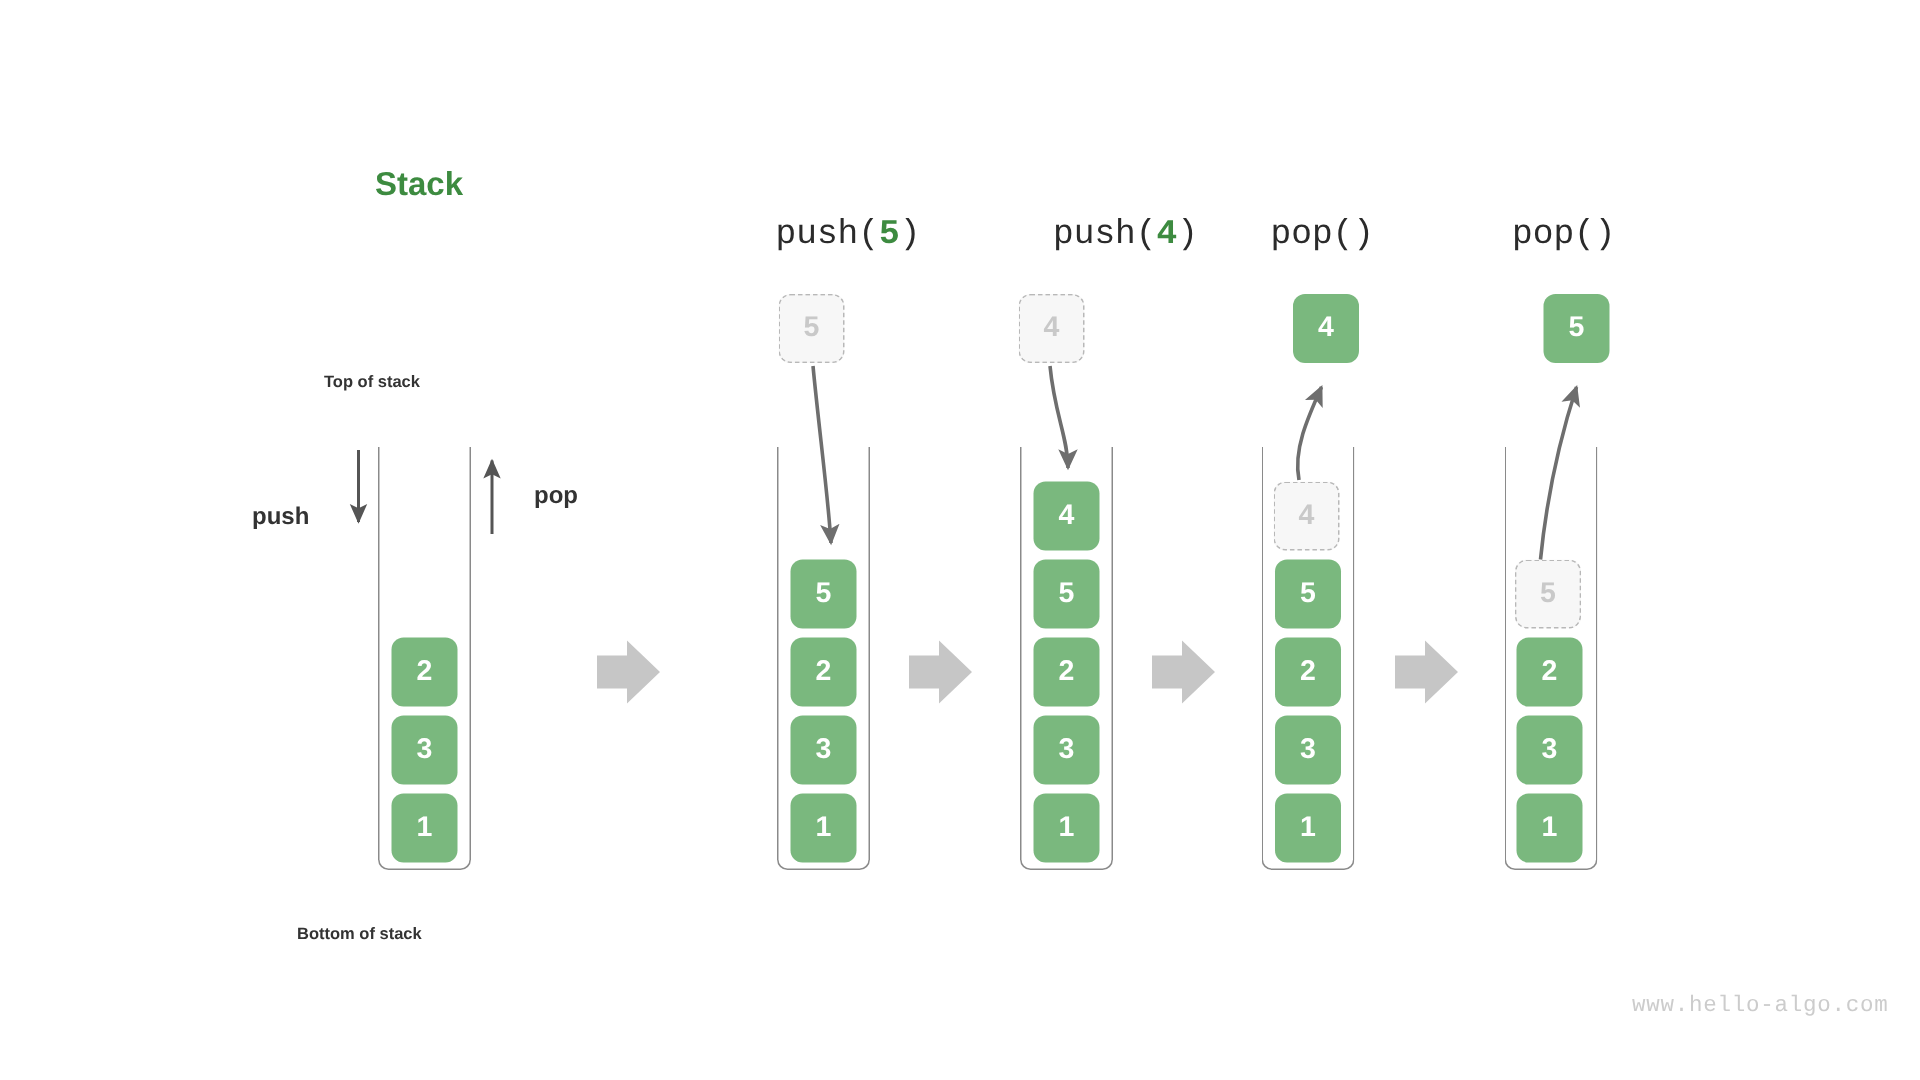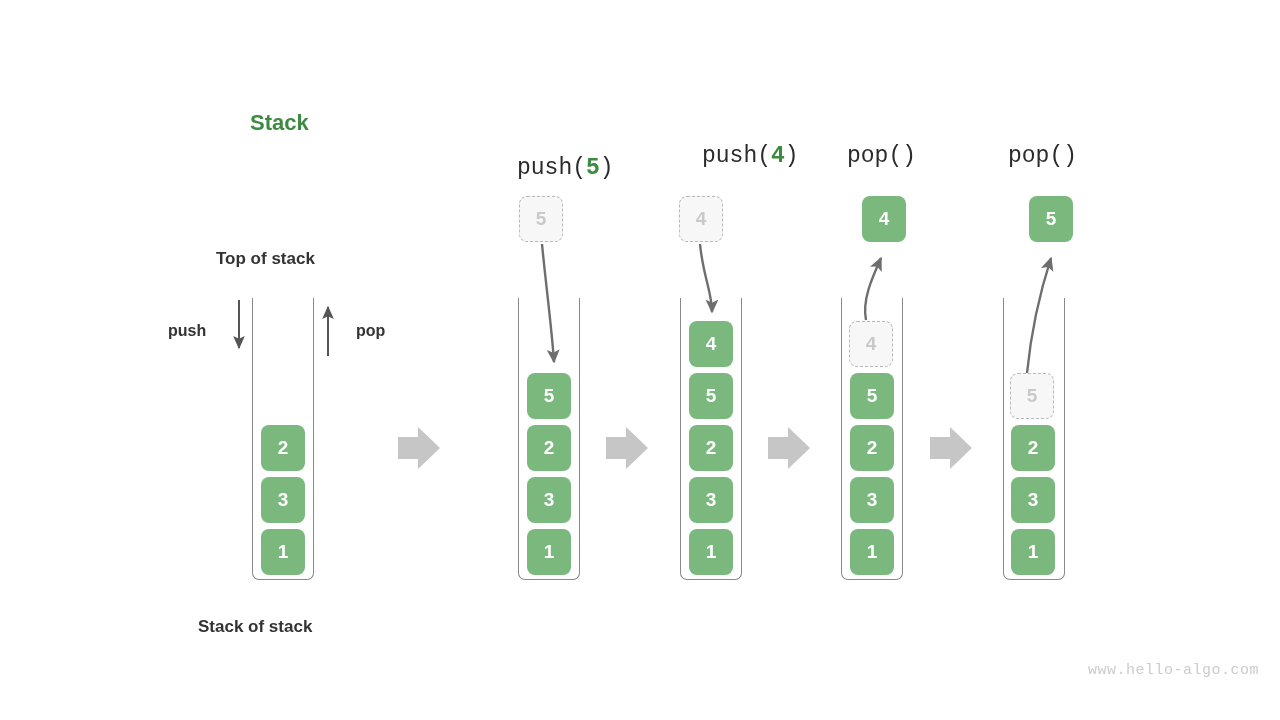--- a/index.html
+++ b/index.html
@@ -21,21 +21,21 @@
     position: absolute;
     font-family: "Liberation Sans", sans-serif;
     font-size: 22px;
     font-weight: bold;
     color: #3d8b40;
     white-space: nowrap;
   }
   .edge-label {
     position: absolute;
     font-family: "Liberation Sans", sans-serif;
-    font-size: 17px;
+    font-size: 11px;
     font-weight: bold;
     color: #333333;
     white-space: nowrap;
   }
   .op-label {
     position: absolute;
     font-family: "Liberation Sans", sans-serif;
     font-size: 16px;
     font-weight: bold;
     color: #333333;
@@ -112,32 +112,32 @@
 </style>
 </head>
 <body>
 
 <div id="canvas">
 
   <div class="stack-title" style="left:250px; top:110px;">Stack</div>
 
   <div class="edge-label" style="left:216px; top:249px;">Top of stack</div>
 
-  <div class="op-label" style="left:168px; top:322px;">push</div>
+  <div class="op-label" style="left:168px; top:336px;">push</div>
 
   <div class="op-label" style="left:356px; top:322px;">pop</div>
 
-  <div class="edge-label" style="left:198px; top:617px;">Stack of stack</div>
+  <div class="edge-label" style="left:198px; top:617px;">Bottom of stack</div>
 
   <div class="stack-container" style="left:252px; top:298px; width:62px; height:282px;"></div>
   <div class="cell solid" style="left:261px; top:425px;">2</div>
   <div class="cell solid" style="left:261px; top:477px;">3</div>
   <div class="cell solid" style="left:261px; top:529px;">1</div>
 
-  <div class="col-header" style="left:517px; top:143px;margin-top:12px;"><span>push(</span><span class="arg">5</span><span>)</span></div>
+  <div class="col-header" style="left:517px; top:143px;"><span>push(</span><span class="arg">5</span><span>)</span></div>
 
   <div class="cell ghost" style="left:519px; top:196px;">5</div>
 
   <div class="stack-container" style="left:518px; top:298px; width:62px; height:282px;"></div>
   <div class="cell solid" style="left:527px; top:373px;">5</div>
   <div class="cell solid" style="left:527px; top:425px;">2</div>
   <div class="cell solid" style="left:527px; top:477px;">3</div>
   <div class="cell solid" style="left:527px; top:529px;">1</div>
 
   <div class="col-header" style="left:702px; top:143px;"><span>push(</span><span class="arg">4</span><span>)</span></div>

